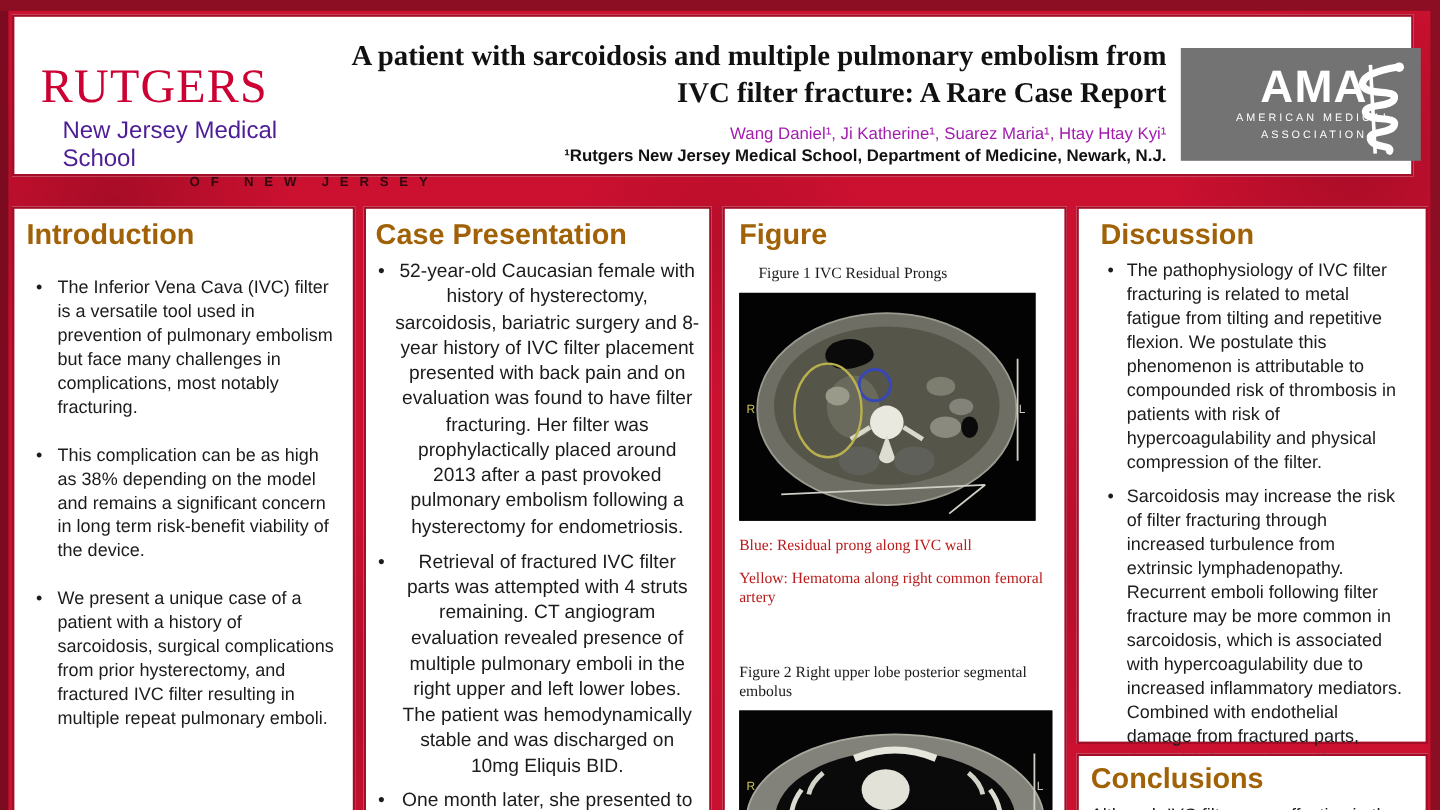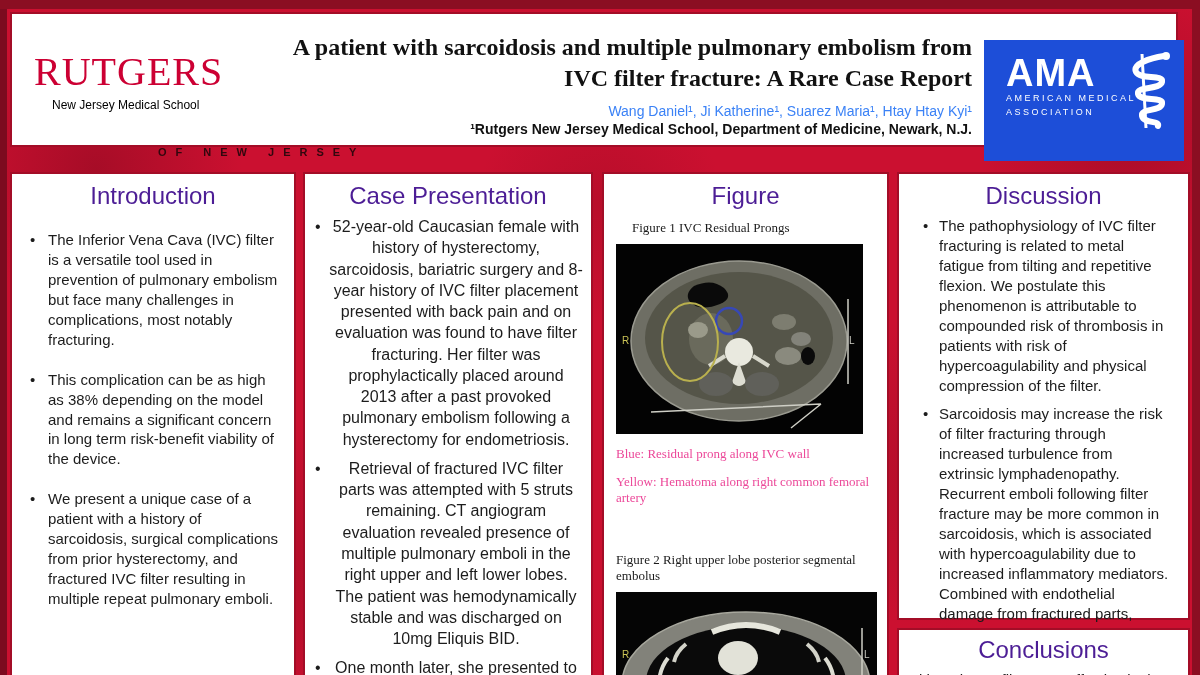--- a/index.html
+++ b/index.html
@@ -25,71 +25,71 @@
     position:absolute; background:#fff; border:2px solid #a30d27;
   }
 
   
   .header-box { left:10px; top:12px; width:1168px; height:135px; }
   .rutgers { position:absolute; left:22px; top:38px; width:260px; }
   .rutgers-word {
     font-family:"Liberation Serif", serif; font-size:40px; color:#cc0033;
     letter-spacing:1px; line-height:1;
   }
-  .rutgers-sub { font-size:12px; color:#000000; margin:6px 0 0 18px; }
+  .rutgers-sub { font-size:20px; color:#4c1d95; margin:6px 0 0 18px; }
   .bg-text {
     position:absolute; left:158px; top:146px; font-size:11px; font-weight:bold;
     color:#32070e; letter-spacing:9px; white-space:nowrap;
   }
   .title-wrap { position:absolute; left:250px; top:18px; width:710px; text-align:right; }
   .title {
     font-family:"Liberation Serif", serif; font-weight:bold; font-size:24px;
     color:#111; line-height:1.3;
   }
-  .authors { font-size:14px; color:#3b82f6; margin-top:9px; }
+  .authors { font-size:14px; color:#a21caf; margin-top:9px; }
   .affiliation { font-size:14px; font-weight:bold; color:#111; margin-top:2px; }
 
   .ama-box {
-    position:absolute; left:972px; top:26px; width:200px; height:121px;
-    background:#1d4ed8; color:#fff; padding:14px 0 0 22px;
+    position:absolute; left:972px; top:26px; width:200px; height:94px;
+    background:#737373; color:#fff; padding:14px 0 0 22px;text-align:center;
   }
   .ama-acronym { font-size:38px; font-weight:bold; letter-spacing:1px; line-height:1; }
   .ama-line { font-size:9px; letter-spacing:2.5px; line-height:1.5; }
   .ama-serpent { position:absolute; right:10px; top:8px; }
 
   
   .col-intro { left:10px;  top:172px; width:286px; height:560px; padding:8px 10px; }
   .col-case  { left:303px; top:172px; width:290px; height:560px; padding:8px 8px; }
   .col-img   { left:602px; top:172px; width:287px; height:560px; padding:8px 12px; }
   .col-disc  { left:897px; top:172px; width:293px; height:448px; padding:8px 18px; }
   .col-conc  { left:897px; top:628px; width:293px; height:110px; padding:6px 10px; }
 
   .sec-title {
-    font-size:24px; font-weight:normal; color:#4c1d95; text-align:center; margin-bottom:6px;
+    font-size:24px; font-weight:bold; color:#a16207; text-align:left; margin-bottom:6px;
   }
   .bullets { list-style:none; }
   .bullets li {
     position:relative; font-size:15px; color:#1c1c1c; line-height:1.33;
     padding-left:16px;
   }
   .bullets li::before { content:"\2022"; position:absolute; left:2px; }
   .col-intro .bullets li { padding-left:26px; margin-bottom:15px;margin-top:20px; }
   .col-intro .bullets li::before { left:8px; }
   .col-case .bullets li { margin-bottom:8px; font-size:16px;text-align:center; }
   .col-disc .bullets li { padding-left:22px; margin-bottom:9px; }
   .col-disc .bullets li::before { left:6px; }
 
   
   .fig-caption {
     font-family:"Liberation Serif", serif; font-size:13px; color:#1a1a1a;
   }
   .fig1-cap { margin:10px 0 8px 16px; }
   .ct { display:block; background:#000; }
   .fig-note {
-    font-family:"Liberation Serif", serif; font-size:13px; color:#ec4899; margin-top:12px;
+    font-family:"Liberation Serif", serif; font-size:13px; color:#b91c1c; margin-top:12px;
   }
   .fig2-cap { margin:46px 0 8px 0; }
 
   .conc-text { font-size:15px; color:#1c1c1c; line-height:1.33; }
 </style>
 </head>
 <body>
 
 <div class="poster">
   <div class="edge-left"></div>
@@ -131,21 +131,21 @@
       <li>The Inferior Vena Cava (IVC) filter is a versatile tool used in prevention of pulmonary embolism but face many challenges in complications, most notably fracturing.</li>
       <li> This complication can be as high as 38% depending on the model and remains a significant concern in long term risk-benefit viability of the device.</li>
       <li>We present a unique case of a patient with a history of sarcoidosis, surgical complications from prior hysterectomy, and fractured IVC filter resulting in multiple repeat pulmonary emboli.</li>
     </ul>
   </div>
 
   <div class="box col-case">
     <div class="sec-title">Case Presentation</div>
     <ul class="bullets">
       <li>52-year-old Caucasian female with history of hysterectomy, sarcoidosis, bariatric surgery and 8-year history of IVC filter placement presented with back pain and on evaluation was found to have filter fracturing. Her filter was prophylactically placed around 2013 after a past provoked pulmonary embolism following a hysterectomy for endometriosis.</li>
-      <li>Retrieval of fractured IVC filter parts was attempted with 5 struts remaining. CT angiogram evaluation revealed presence of multiple pulmonary emboli in the right upper and left lower lobes. The patient was hemodynamically stable and was discharged on 10mg Eliquis BID.</li>
+      <li>Retrieval of fractured IVC filter parts was attempted with 4 struts remaining. CT angiogram evaluation revealed presence of multiple pulmonary emboli in the right upper and left lower lobes. The patient was hemodynamically stable and was discharged on 10mg Eliquis BID.</li>
       <li>One month later, she presented to the ED with severe fatigue and was found to have new emboli in the left lower lateral segmental lobe. Patient was hemodynamically stable and was</li>
     </ul>
   </div>
 
   <div class="box col-img">
     <div class="sec-title">Figure</div>
     <div class="fig-caption fig1-cap">Figure 1 IVC Residual Prongs</div>
 
     <svg class="ct" width="247" height="190" viewBox="0 0 247 190">
       <rect width="247" height="190" fill="#030303"></rect>

